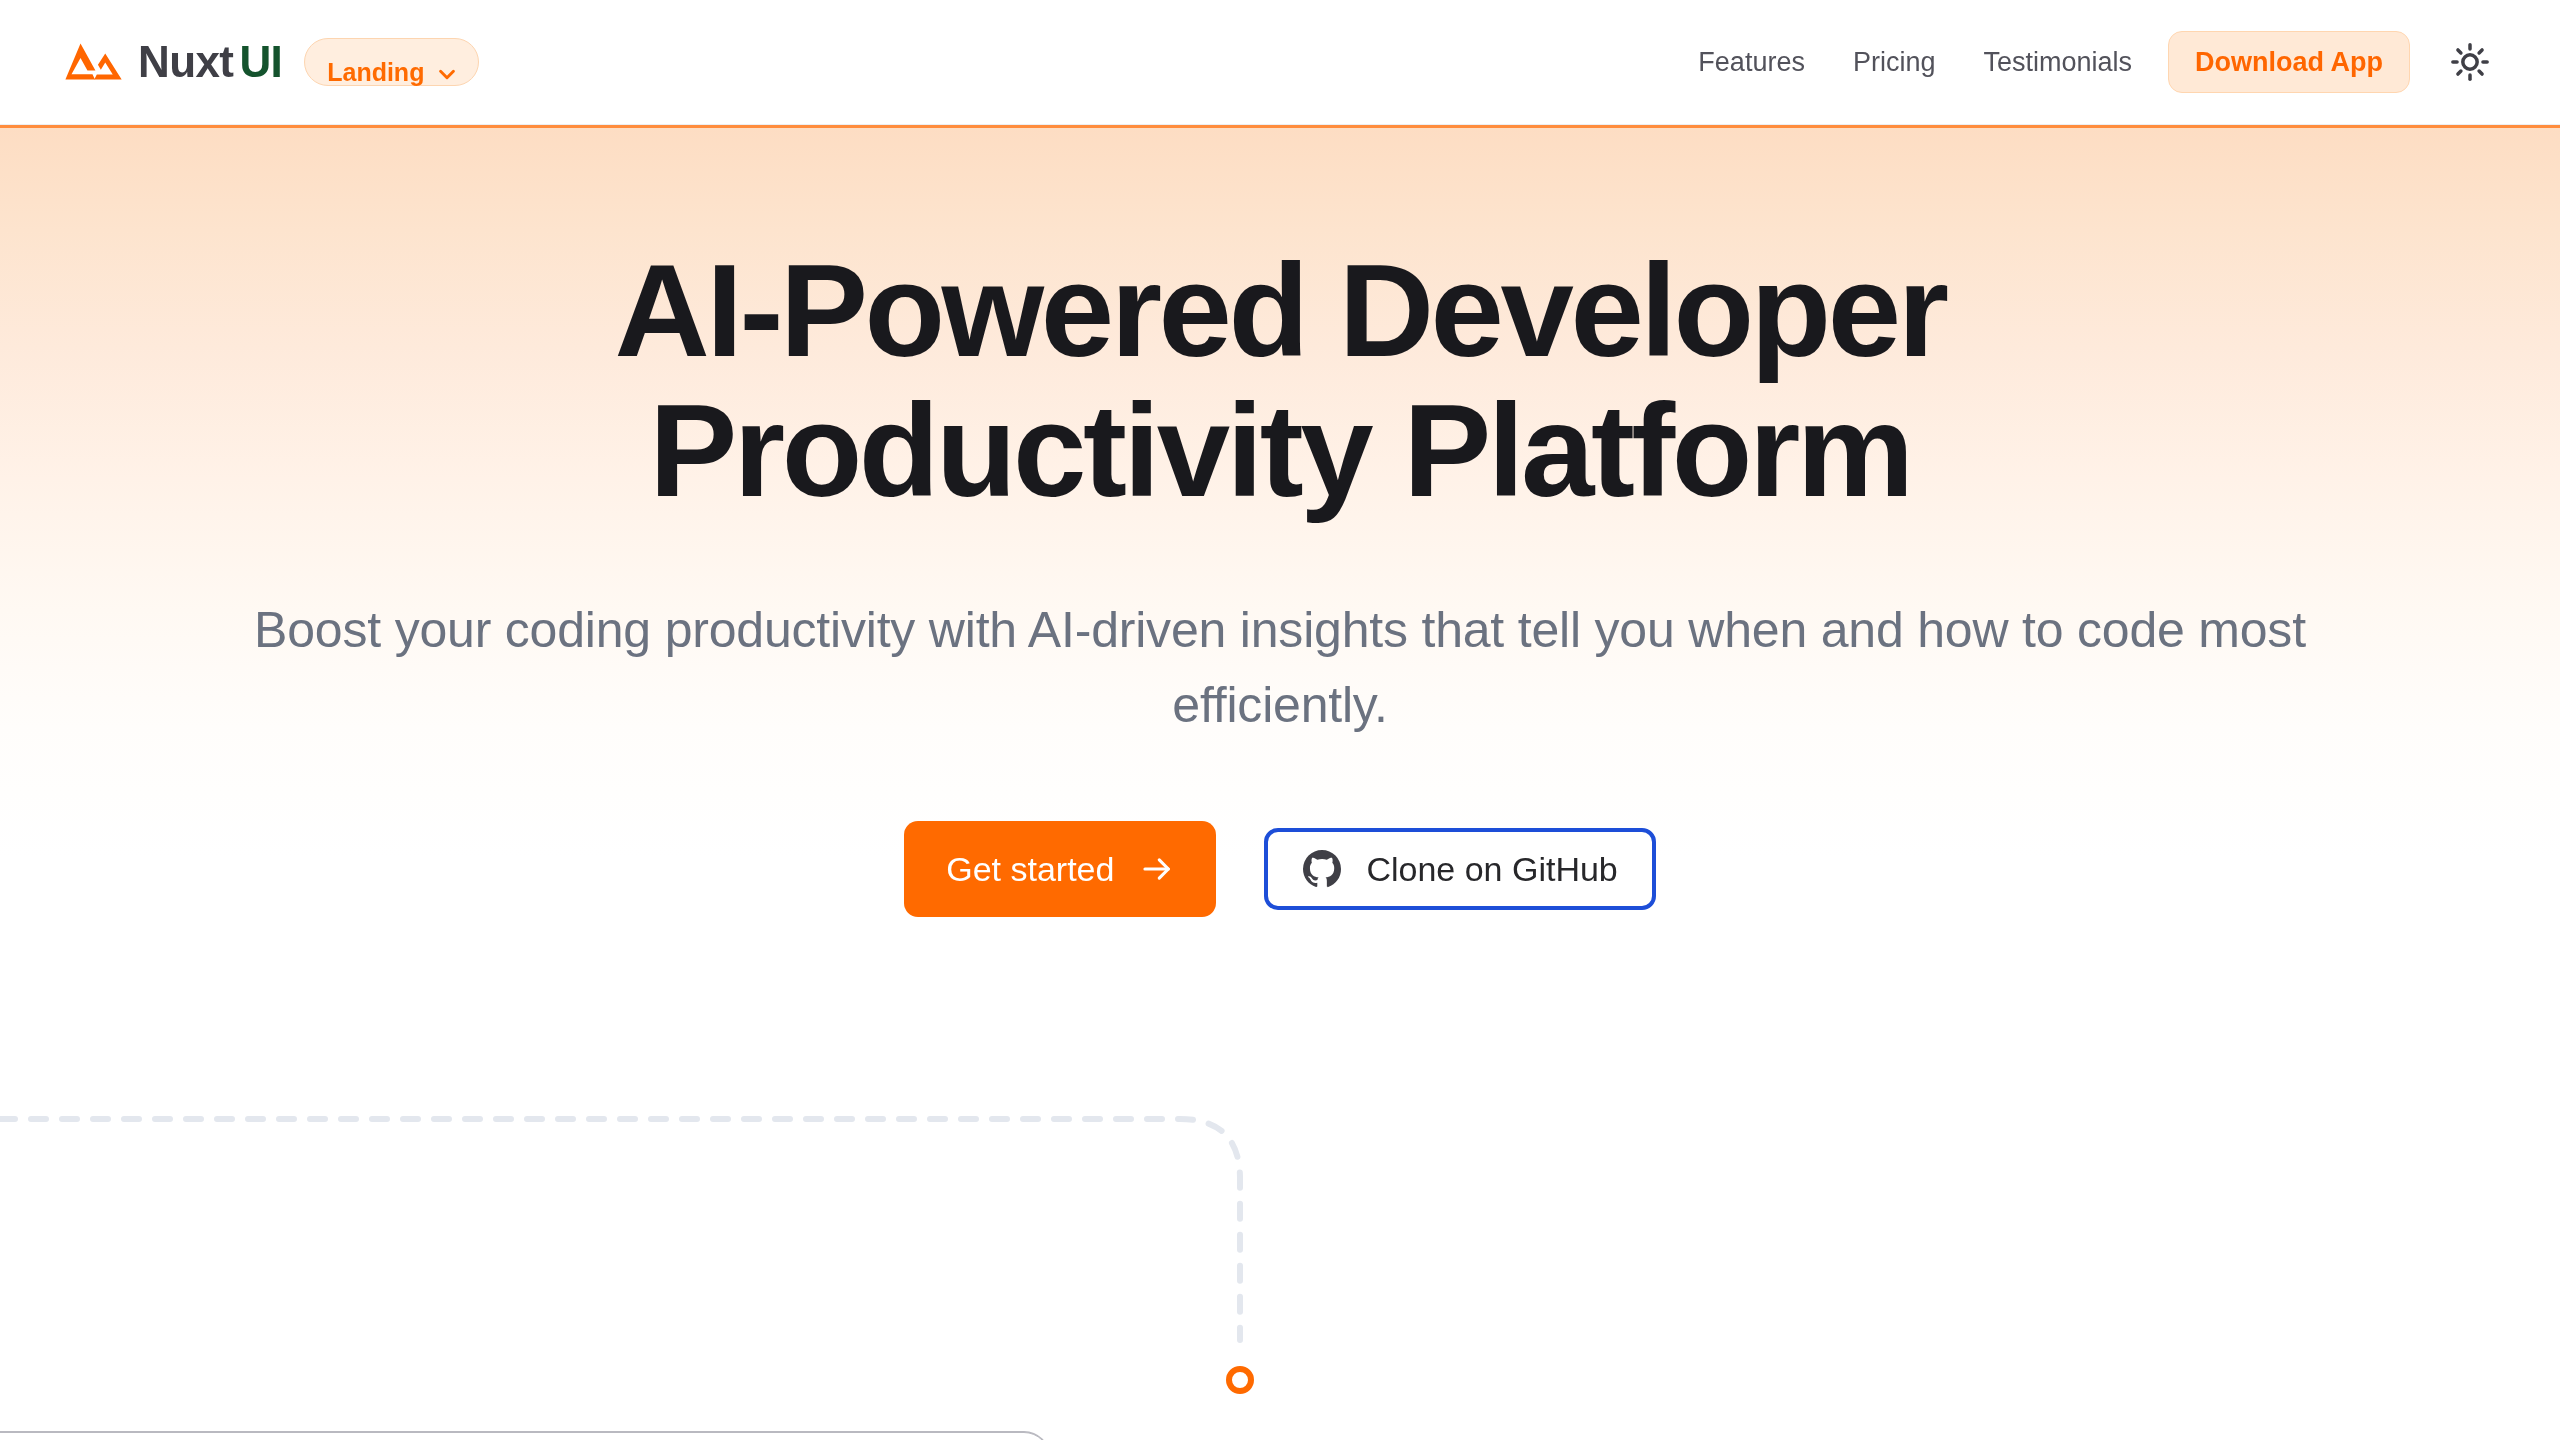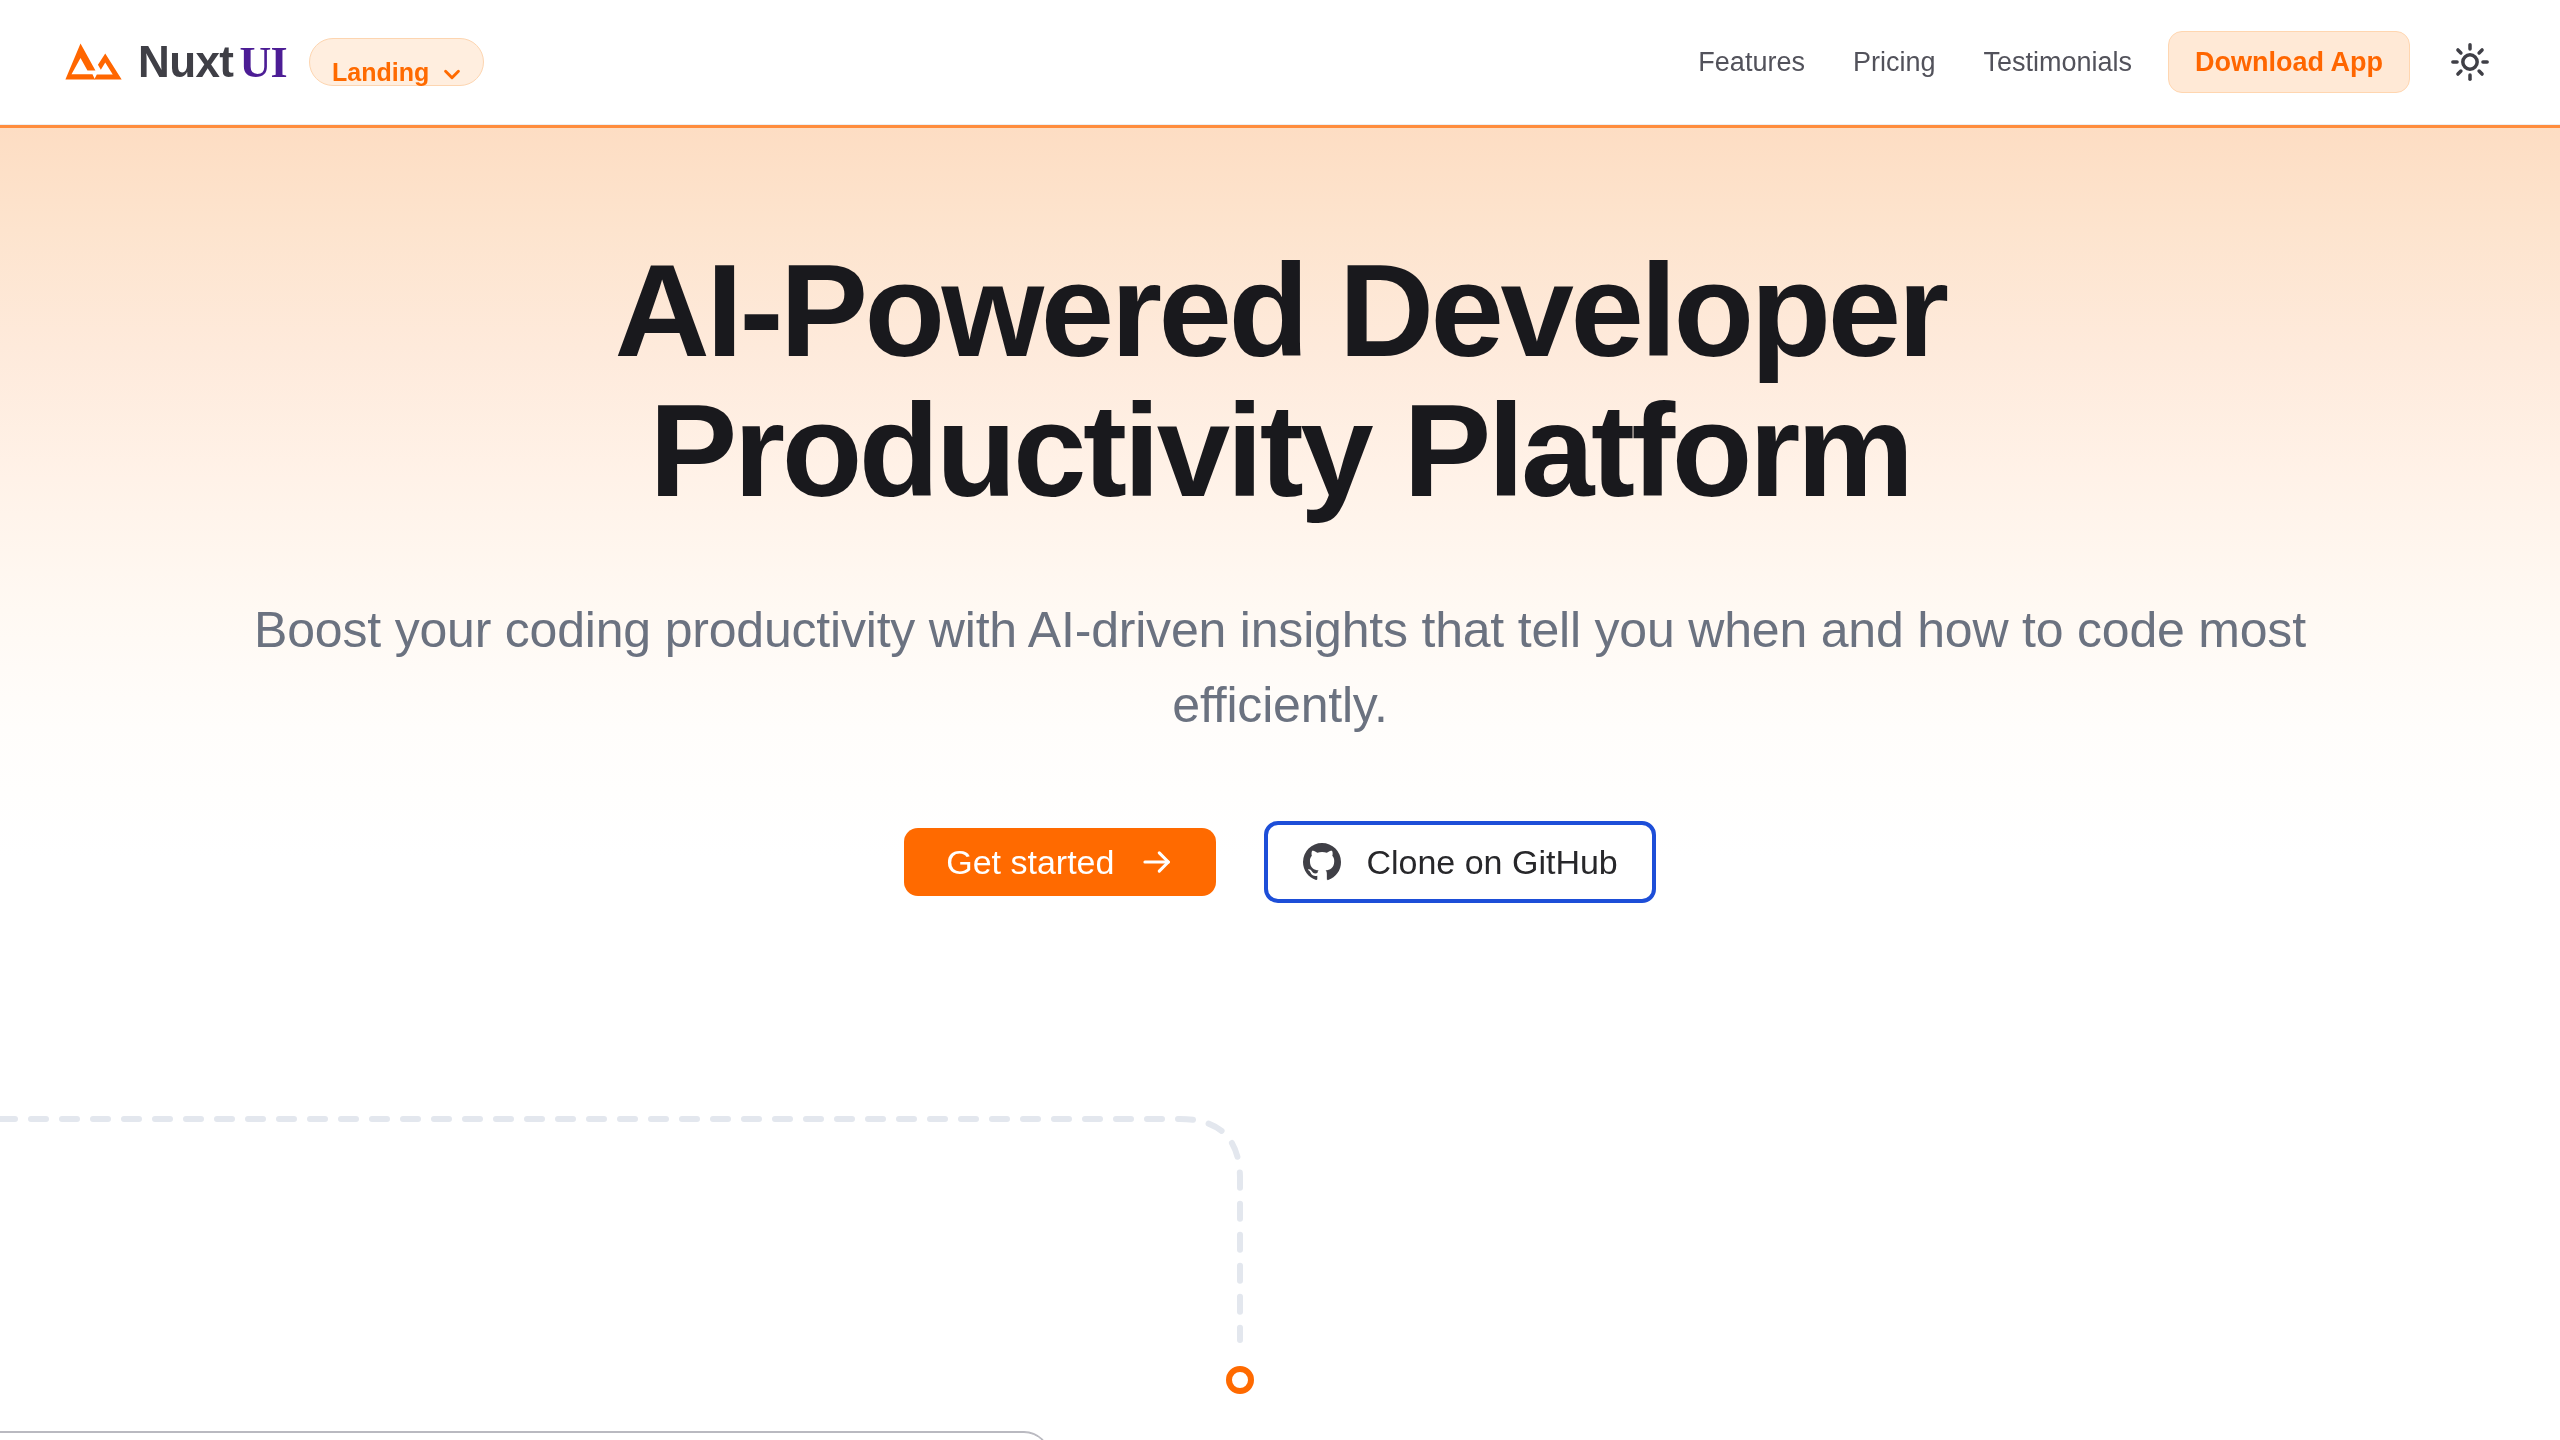--- a/index.html
+++ b/index.html
@@ -62,21 +62,21 @@
   }
 
   .logo-text {
     font-size: 44px;
     font-weight: bold;
     letter-spacing: -0.6px;
     line-height: 1;
     white-space: nowrap;
   }
   .logo-text .word-nuxt { color: #3f3f46; margin-top: 21px; }
-  .logo-text .word-ui { color: #4c1d95; margin-left: 6px; font-family: Liberation Serif, serif; }
+  .logo-text .word-ui { color: #14532d; margin-left: 6px; }
 
   .badge-pill {
     display: inline-flex;
     align-items: flex-end;
     gap: 12px;
     height: 48px;
     padding: 0 20px 0 22px;
     border-radius: 999px;
     background: #ffeedf;
     border: 1px solid #fdd5b0;
@@ -203,21 +203,21 @@
     display: flex;
     align-items: center;
     justify-content: center;
     gap: 48px;
   }
 
   .btn-primary {
     display: inline-flex;
     align-items: center;
     gap: 26px;
-    height: 68px;
+    height: 96px;
     padding: 0 42px;
     border-radius: 14px;
     background: #ff6a00;
     color: #ffffff;
     font-size: 34px;
     line-height: 1;
     border: none;
     cursor: pointer;
     text-decoration: none;
     white-space: nowrap;

